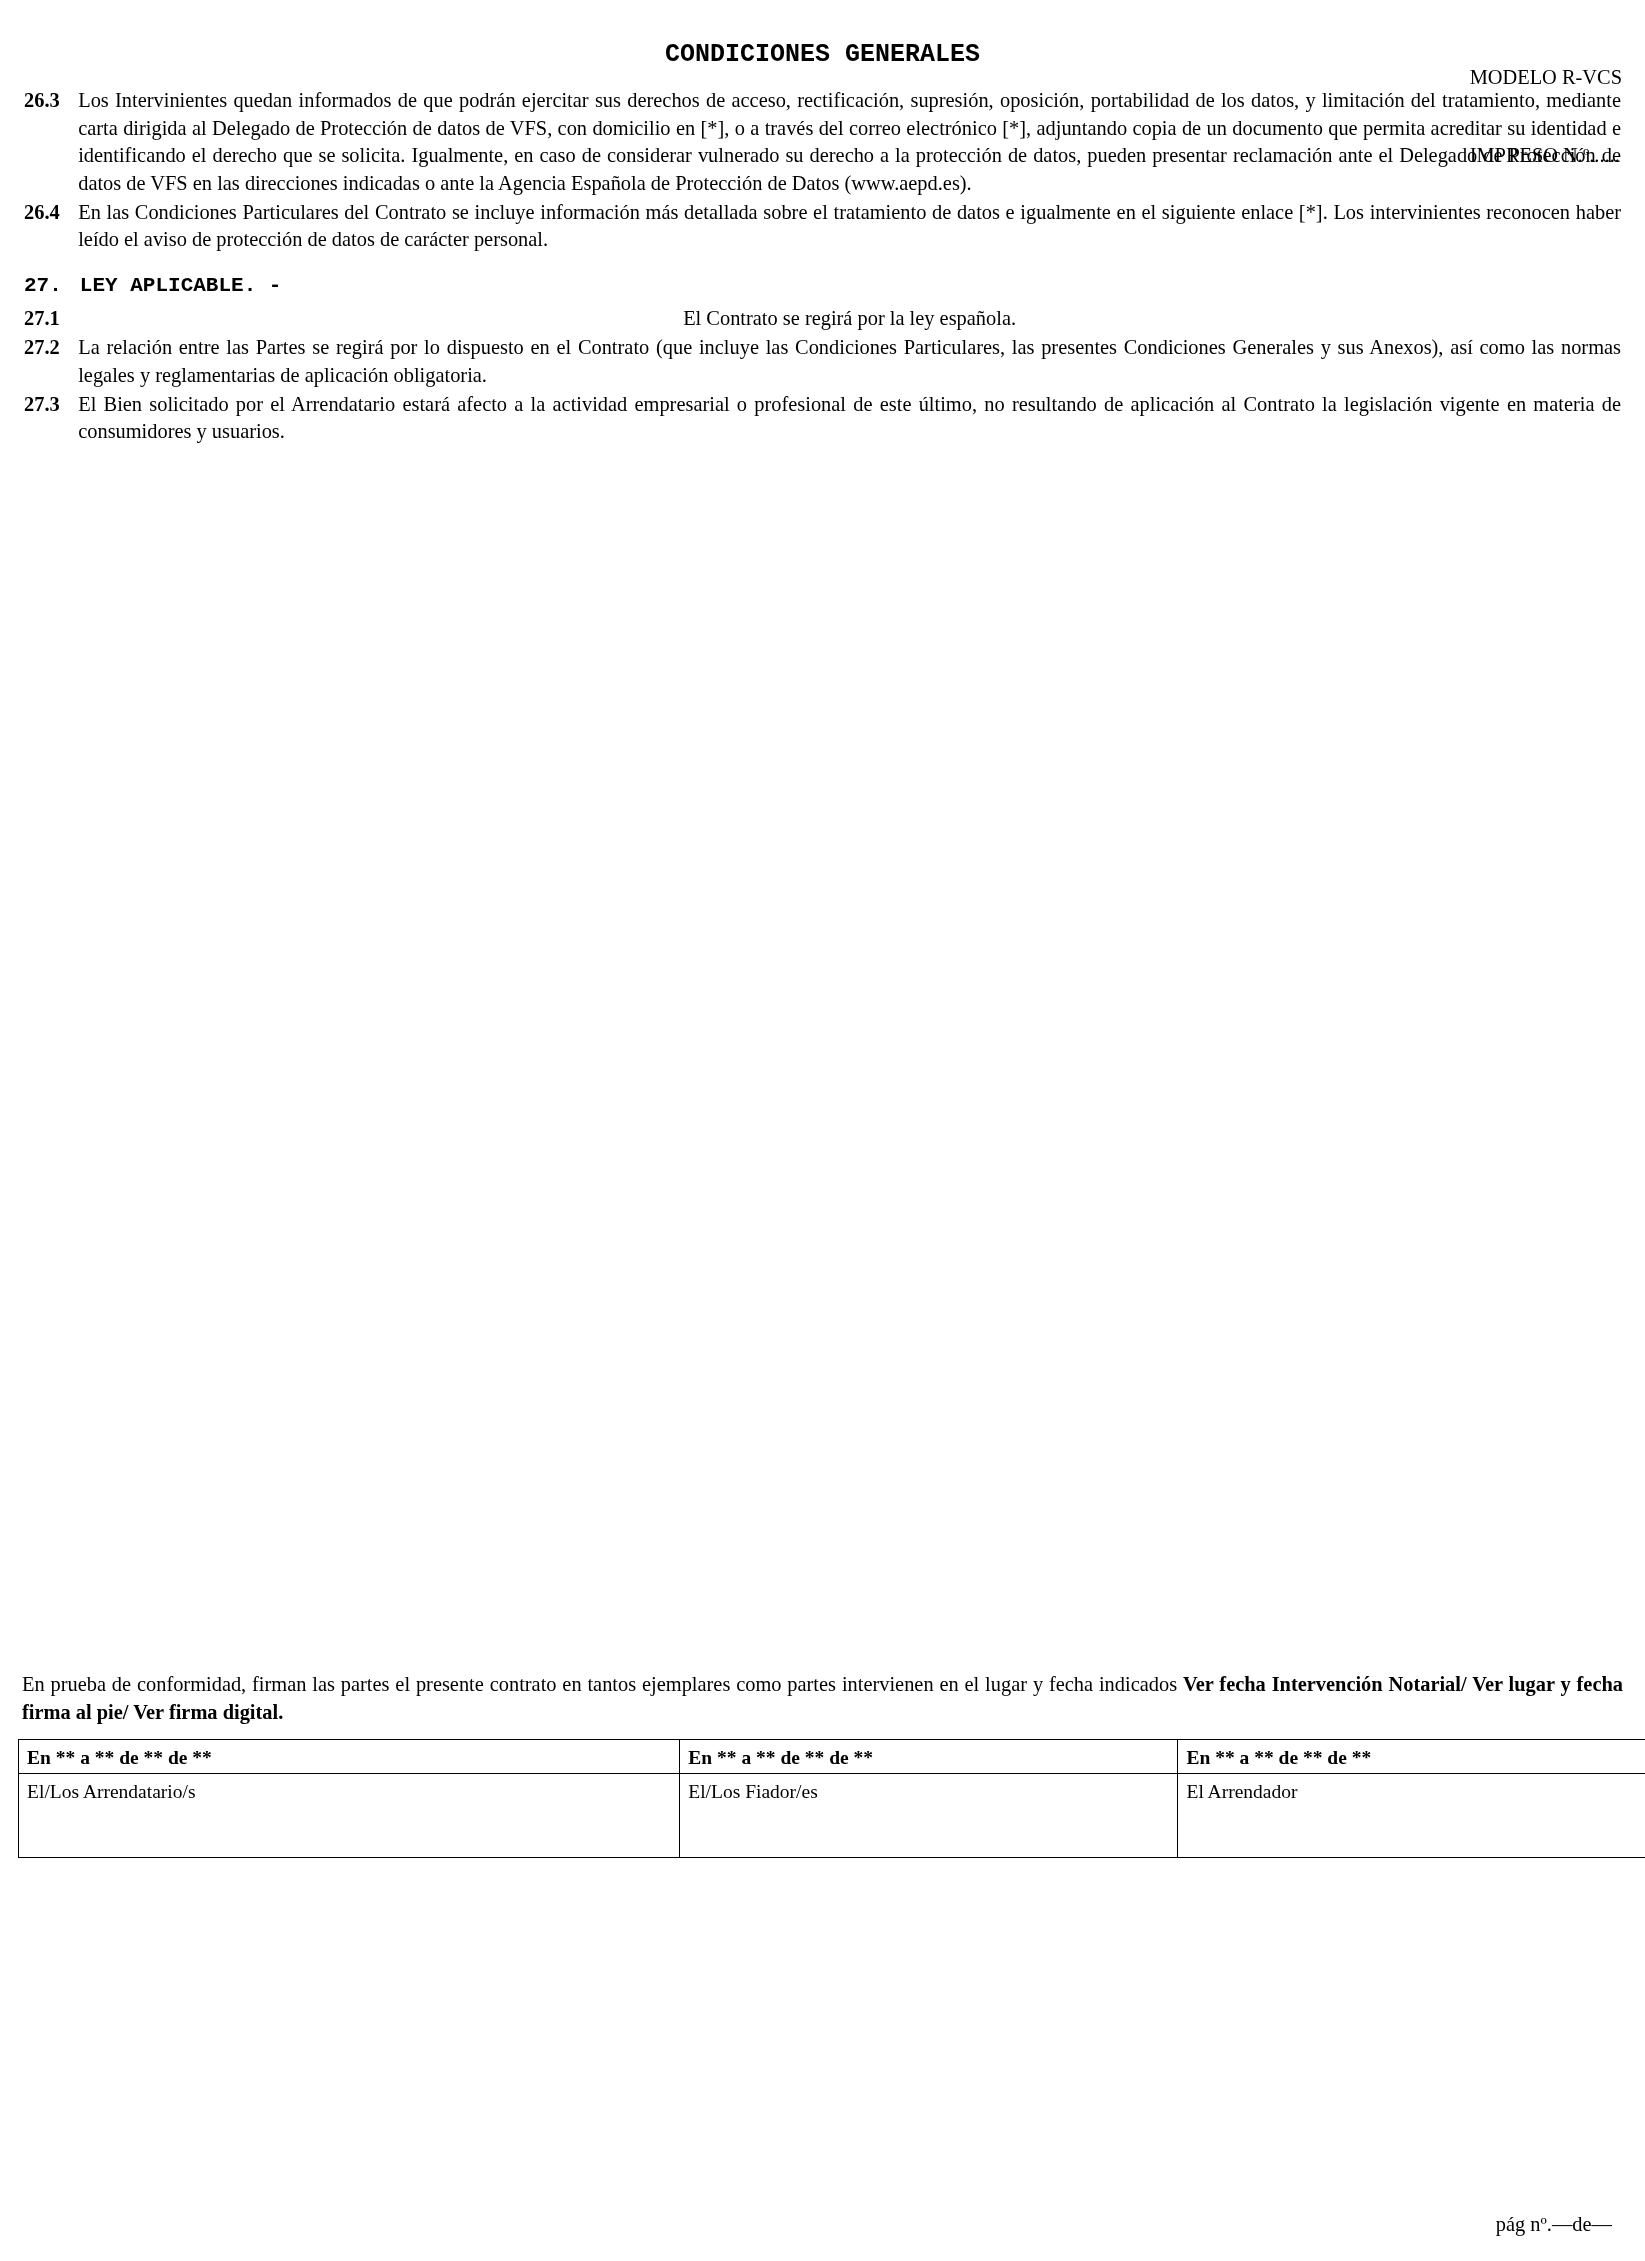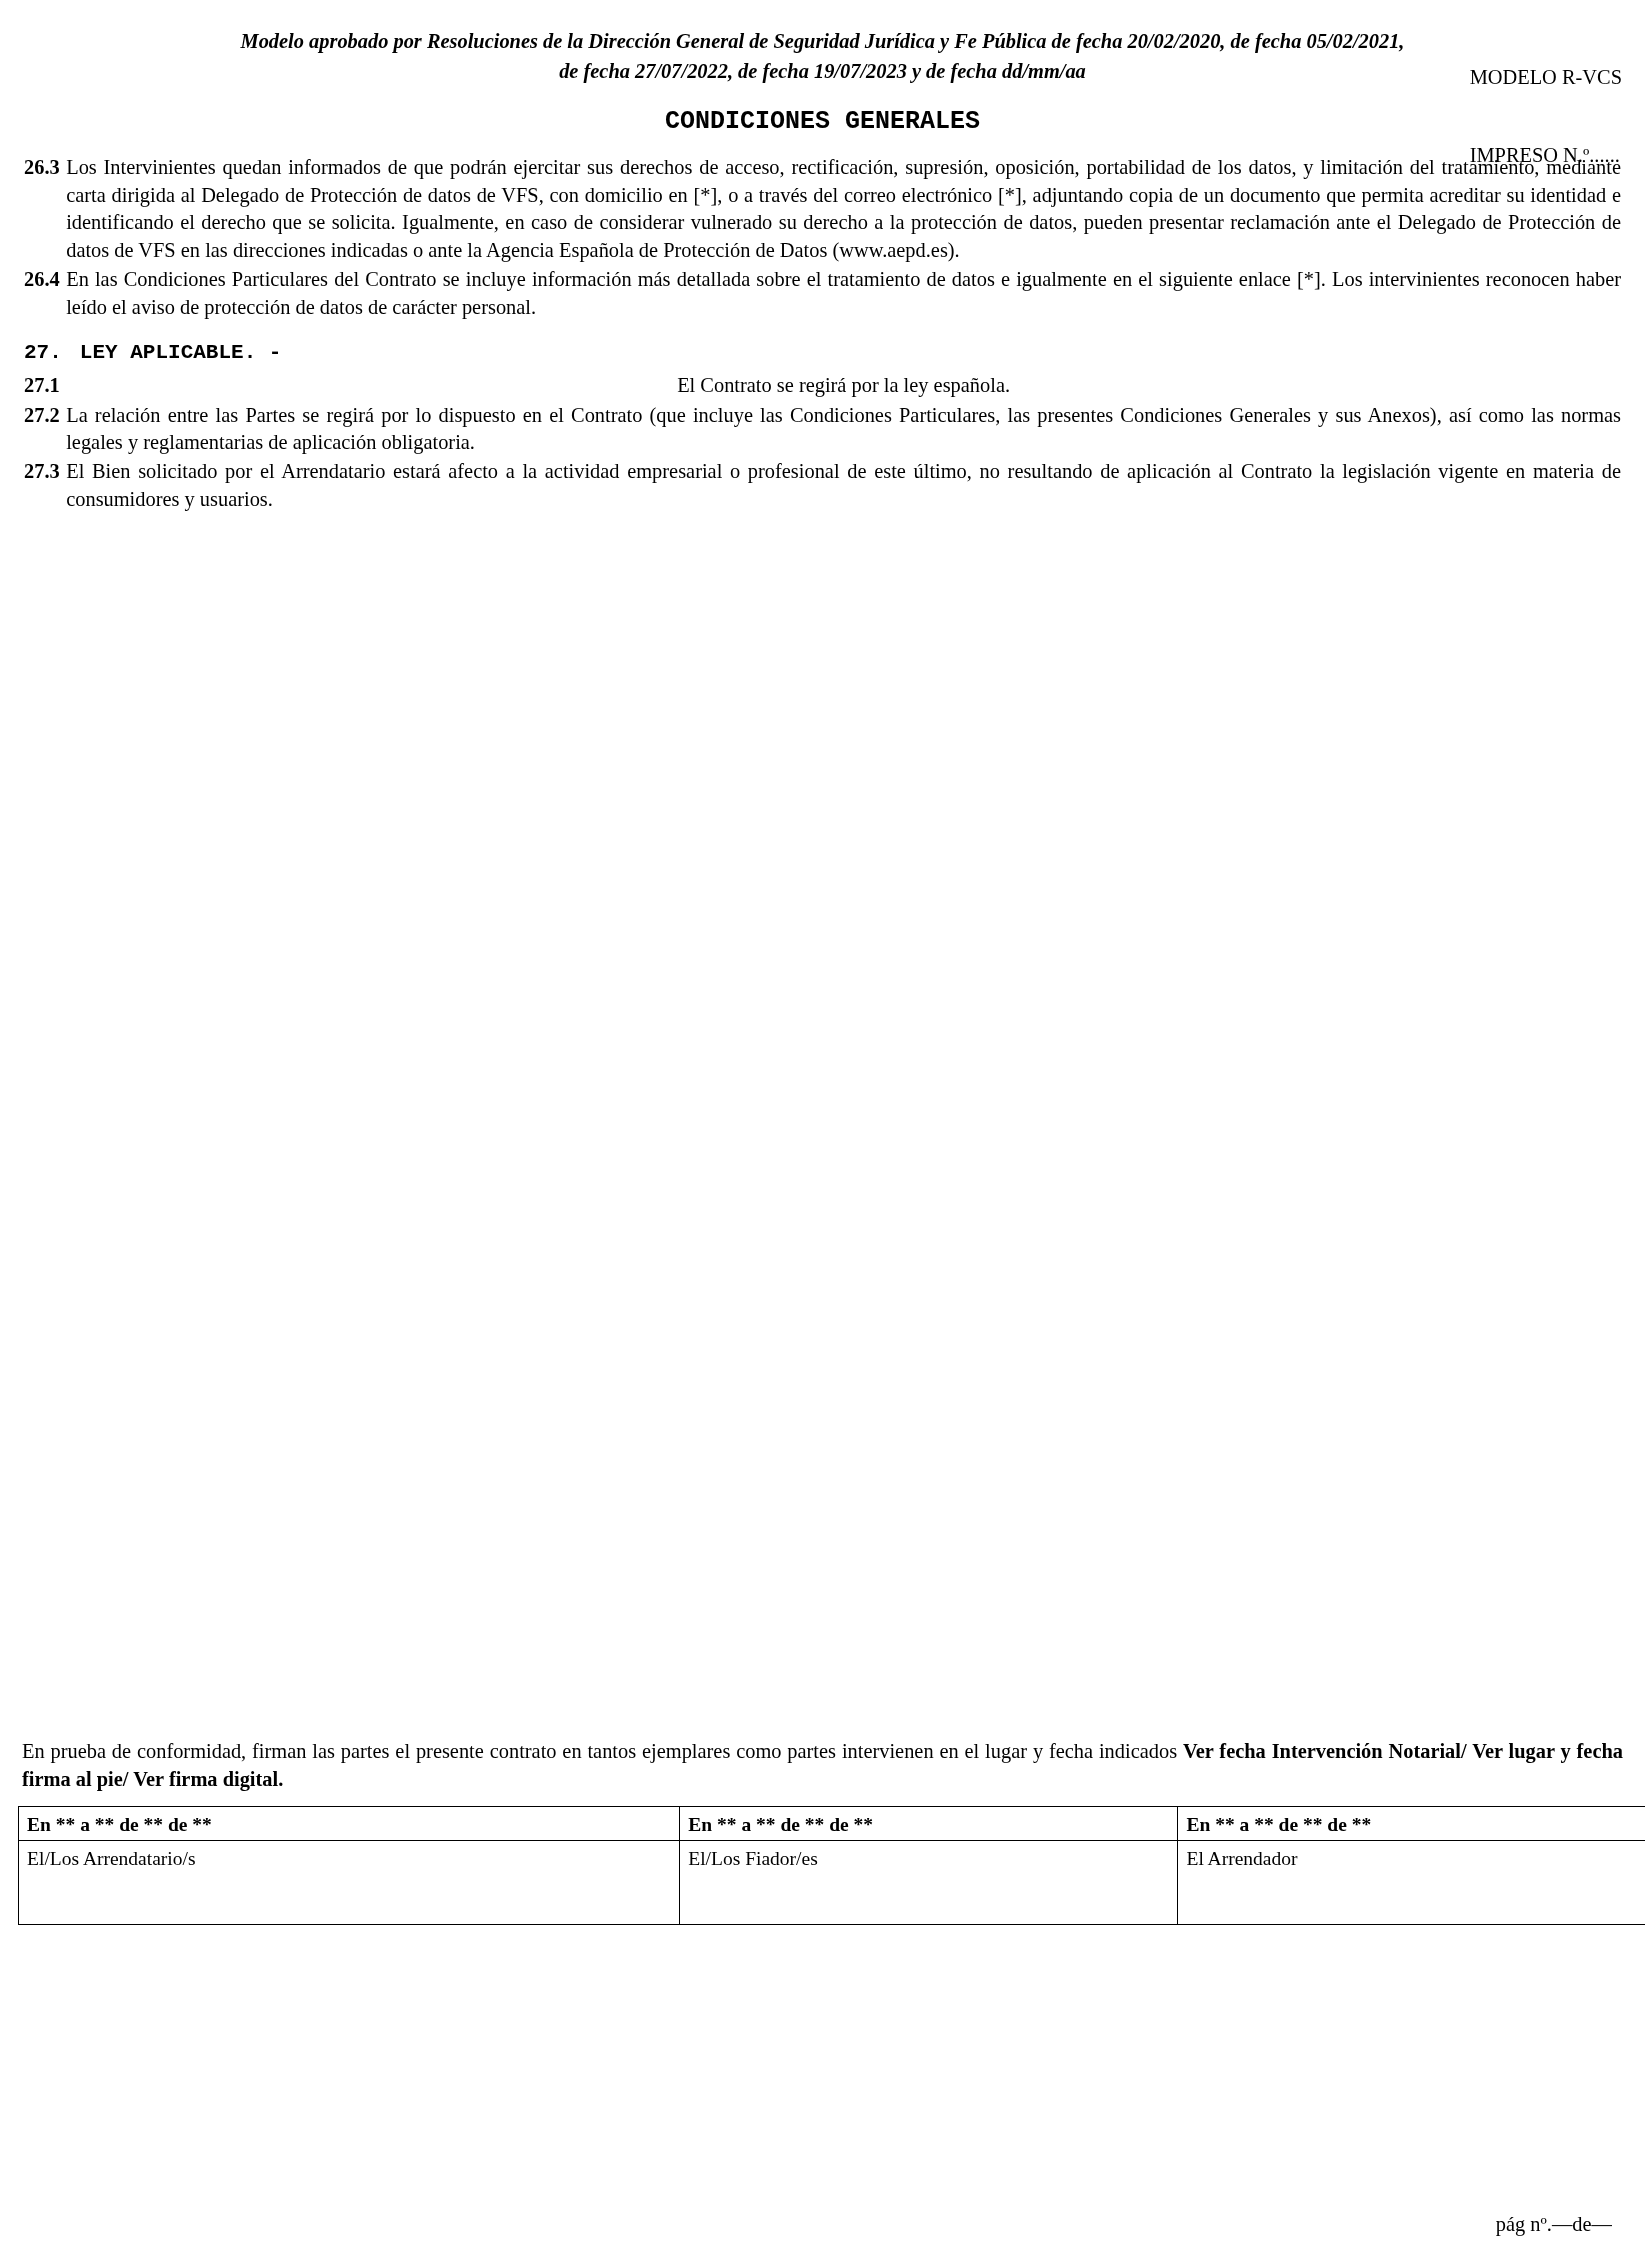--- a/index.html
+++ b/index.html
@@ -60,20 +60,21 @@
 
   
   .clauses {
     width: 1597px;
     margin: 0 auto;
   }
   .clause {
     display: flex;
     align-items: flex-start;
     margin-bottom: 1.6px;
+    gap: 12px;
   }
   .clause-num {
     font-size: 20.4px;
     font-weight: bold;
     flex: 0 0 auto;
     padding-right: 6.5px;
     white-space: nowrap;
     line-height: 1.35;
   }
   .clause-body {
@@ -150,24 +151,20 @@
 <body>
 
 <div class="page">
 
   <div class="model-ref">
     <div>MODELO R-VCS</div>
     <div>IMPRESO N.º......</div>
   </div>
 
 
-  <div class="doc-subtitle">
-    <div>Modelo aprobado por Resoluciones de la Dirección General de Seguridad Jurídica y Fe Pública de fecha 20/02/2020, de fecha 05/02/2021,</div>
-    <div>de fecha 27/07/2022, de fecha 19/07/2023 y de fecha dd/mm/aa</div>
-  </div>
 
   <div class="section-title">CONDICIONES GENERALES</div>
 
   <div class="clauses">
 
     <div class="clause">
       <span class="clause-num">26.3</span>
       <span class="clause-body">Los Intervinientes quedan informados de que podrán ejercitar sus derechos de acceso, rectificación, supresión, oposición, portabilidad de los datos, y limitación del tratamiento, mediante carta dirigida al Delegado de Protección de datos de VFS, con domicilio en [*], o a través del correo electrónico [*], adjuntando copia de un documento que permita acreditar su identidad e identificando el derecho que se solicita. Igualmente, en caso de considerar vulnerado su derecho a la protección de datos, pueden presentar reclamación ante el Delegado de Protección de datos de VFS en las direcciones indicadas o ante la Agencia Española de Protección de Datos (www.aepd.es).</span>
     </div>
 

